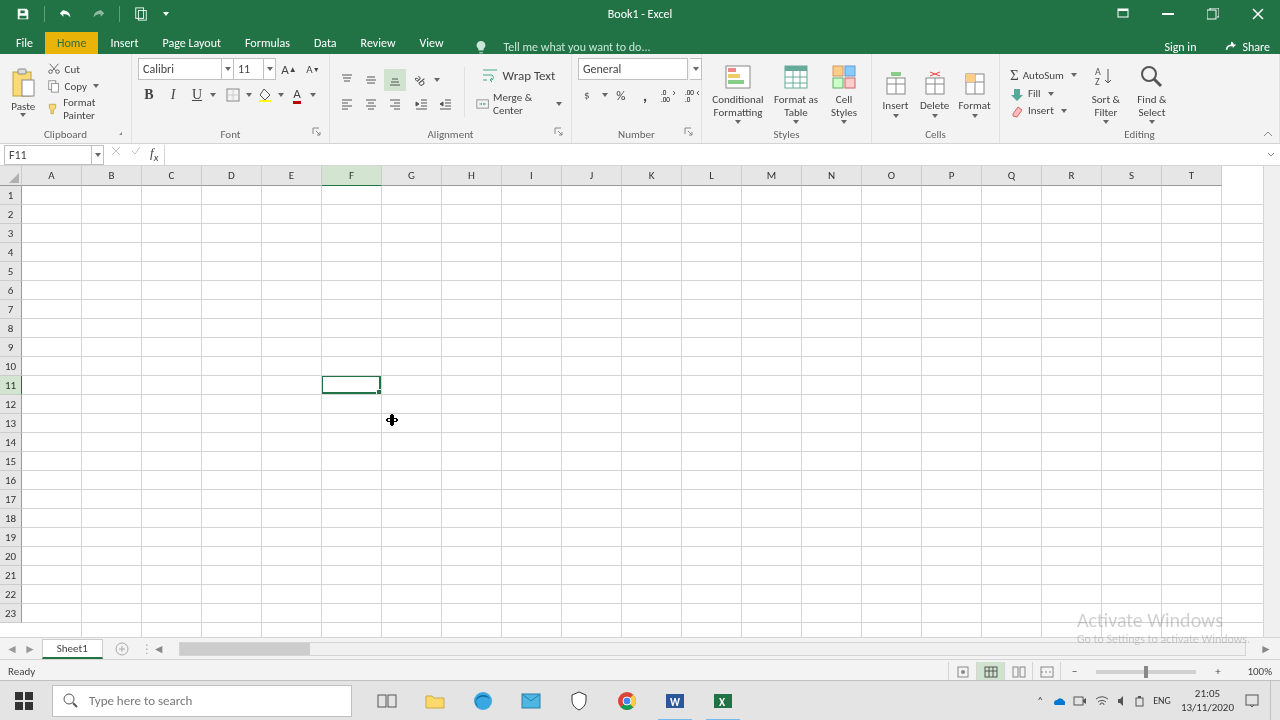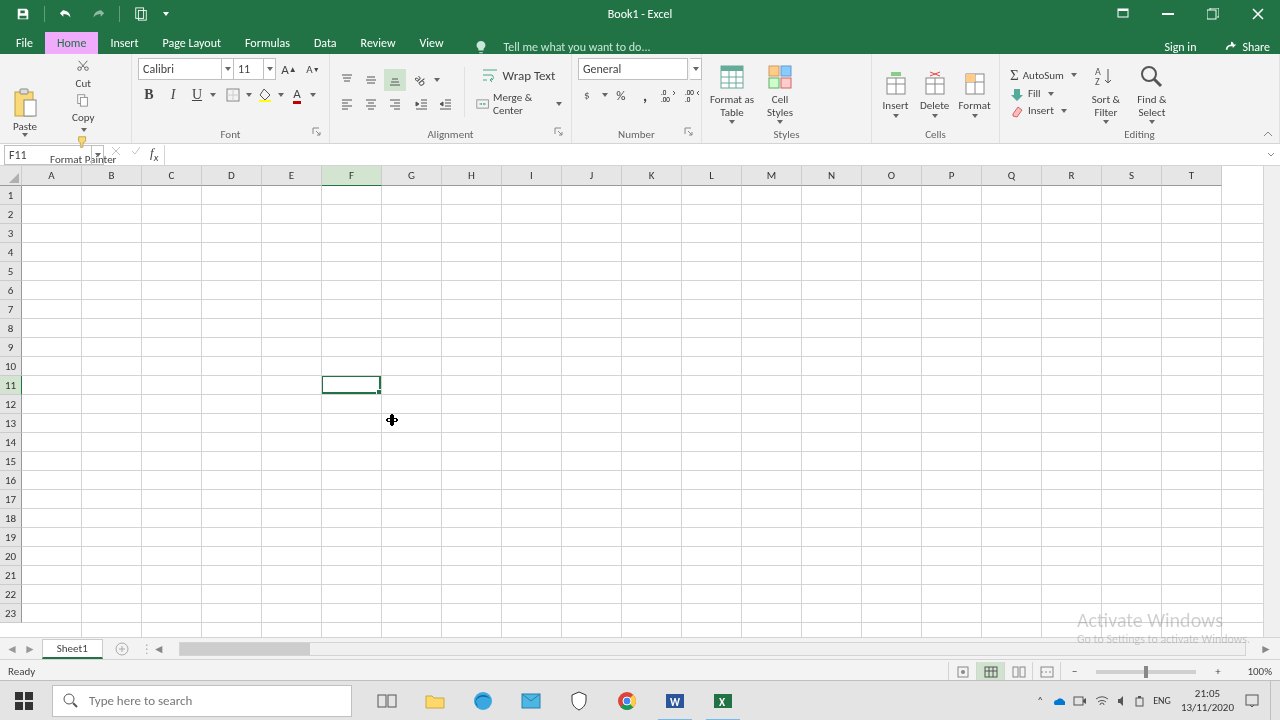--- a/index.html
+++ b/index.html
@@ -11,40 +11,40 @@
 .qat-btn svg { fill: #fff; }
 .qat-sep { width: 1px; height: 16px; background: rgba(255,255,255,0.3); margin: 0 4px; }
 .title { position: absolute; left: 50%; transform: translateX(-50%); font-size: 12px; }
 .win-controls { margin-left: auto; display: flex; }
 .win-btn { width: 45px; height: 28px; display: flex; align-items: center; justify-content: center; cursor: pointer; }
 .win-btn svg { fill: #fff; }
 
 .tabstrip { height: 26px; background: #217346; display: flex; align-items: flex-end; padding-left: 4px; }
 .tab { padding: 4px 12px; color: #fff; font-size: 12px; cursor: pointer; }
 .tab.file { background: #217346; }
-.tab.active { background: #f0abfc; color: #217346; }
+.tab.active { background: #eab308; color: #217346; }
 .tellme { display: flex; align-items: center; color: #c9e6d8; font-size: 12px; padding-left: 18px; cursor: text; flex: 1; gap: 16px; }
 .signin-share { margin-left: auto; display: flex; align-items: center; gap: 28px; padding-right: 10px; color: #fff; font-size: 12px; }
 .share { display: flex; align-items: center; gap: 4px; cursor: pointer; }
 
 .ribbon { height: 90px; background: #f3f3f3; border-bottom: 1px solid #d4d4d4; display: flex; }
 .group { border-right: 1px solid #e1e1e1; padding: 4px 6px 2px 6px; display: flex; flex-direction: column; }
 .group-body { flex: 1; display: flex; align-items: center; gap: 4px; }
 .group-label { font-size: 11px; color: #666; text-align: center; padding-top: 2px; position: relative; }
 .launcher { position: absolute; right: 0; bottom: 2px; width: 12px; height: 12px; cursor: pointer; }
 .launcher svg { fill: #888; }
 
 .rbtn { display: flex; align-items: center; justify-content: center; cursor: pointer; padding: 2px 3px; }
 .rbtn.small { width: 22px; height: 22px; }
 .col-stack { display: flex; flex-direction: column; gap: 2px; }
 .row-stack { display: flex; align-items: center; gap: 2px; }
 
 .paste-big { display: flex; flex-direction: column; align-items: center; width: 38px; cursor: pointer; }
 .clip-col { display: flex; flex-direction: column; gap: 1px; font-size: 11px; }
-.clip-item { display: flex; align-items: center; gap: 4px; cursor: pointer; padding: 1px 2px; flex-direction: column; }
+.clip-item { display: flex; align-items: center; gap: 4px; cursor: pointer; padding: 1px 2px; }
 .clip-item svg { width: 14px; height: 14px; }
 
 .font-combo { display: flex; }
 .font-name { width: 84px; height: 22px; border: 1px solid #c0c0c0; background: #fff; padding: 2px 4px; font-size: 12px; display: flex; align-items: center; }
 .font-size { width: 30px; height: 22px; border: 1px solid #c0c0c0; border-left: 0; background: #fff; padding: 2px 4px; font-size: 12px; display: flex; align-items: center; }
 .combo-arrow { width: 12px; height: 22px; border: 1px solid #c0c0c0; border-left: 0; background: #fff; display: flex; align-items: center; justify-content: center; cursor: pointer; }
 
 .biu { font-family: 'Times New Roman', serif; font-size: 14px; }
 .bold { font-weight: bold; }
 .italic { font-style: italic; }
@@ -435,20 +435,32 @@
           </div>
       </div>
     </div>
     <div class="group-label"><span>Number</span><div class="launcher"><svg width="10" height="10" viewBox="0 0 10 10">
             <path d="M1 1h6M1 1v6M4 4l4 4M8 5v3H5" stroke="#888" fill="none"></path>
           </svg></div></div>
   </div>
 
   <div class="group" style="width:170px">
     <div class="group-body">
+      <div class="big-btn" style="width:60px">
+        <div class="icon-slot">
+            <svg width="28" height="26">
+              <rect x="2" y="2" width="24" height="22" fill="#fff" stroke="#888"></rect>
+              <rect x="4" y="4" width="8" height="4" fill="#e88"></rect>
+              <rect x="4" y="10" width="12" height="4" fill="#ec6"></rect>
+              <rect x="4" y="16" width="16" height="4" fill="#8c8"></rect>
+            </svg>
+          </div>
+        <span>Conditional Formatting</span>
+          <div class="arrow-down" style="margin:1px auto 0"></div>
+      </div>
       <div class="big-btn">
         <div class="icon-slot">
             <svg width="26" height="26">
               <rect x="2" y="2" width="22" height="22" fill="#fff" stroke="#6a9"></rect>
               <rect x="2" y="2" width="22" height="5" fill="#6a9"></rect>
               <line x1="2" y1="13" x2="24" y2="13" stroke="#6a9"></line>
               <line x1="2" y1="19" x2="24" y2="19" stroke="#6a9"></line>
               <line x1="10" y1="2" x2="10" y2="24" stroke="#6a9"></line>
               <line x1="17" y1="2" x2="17" y2="24" stroke="#6a9"></line>
             </svg>

